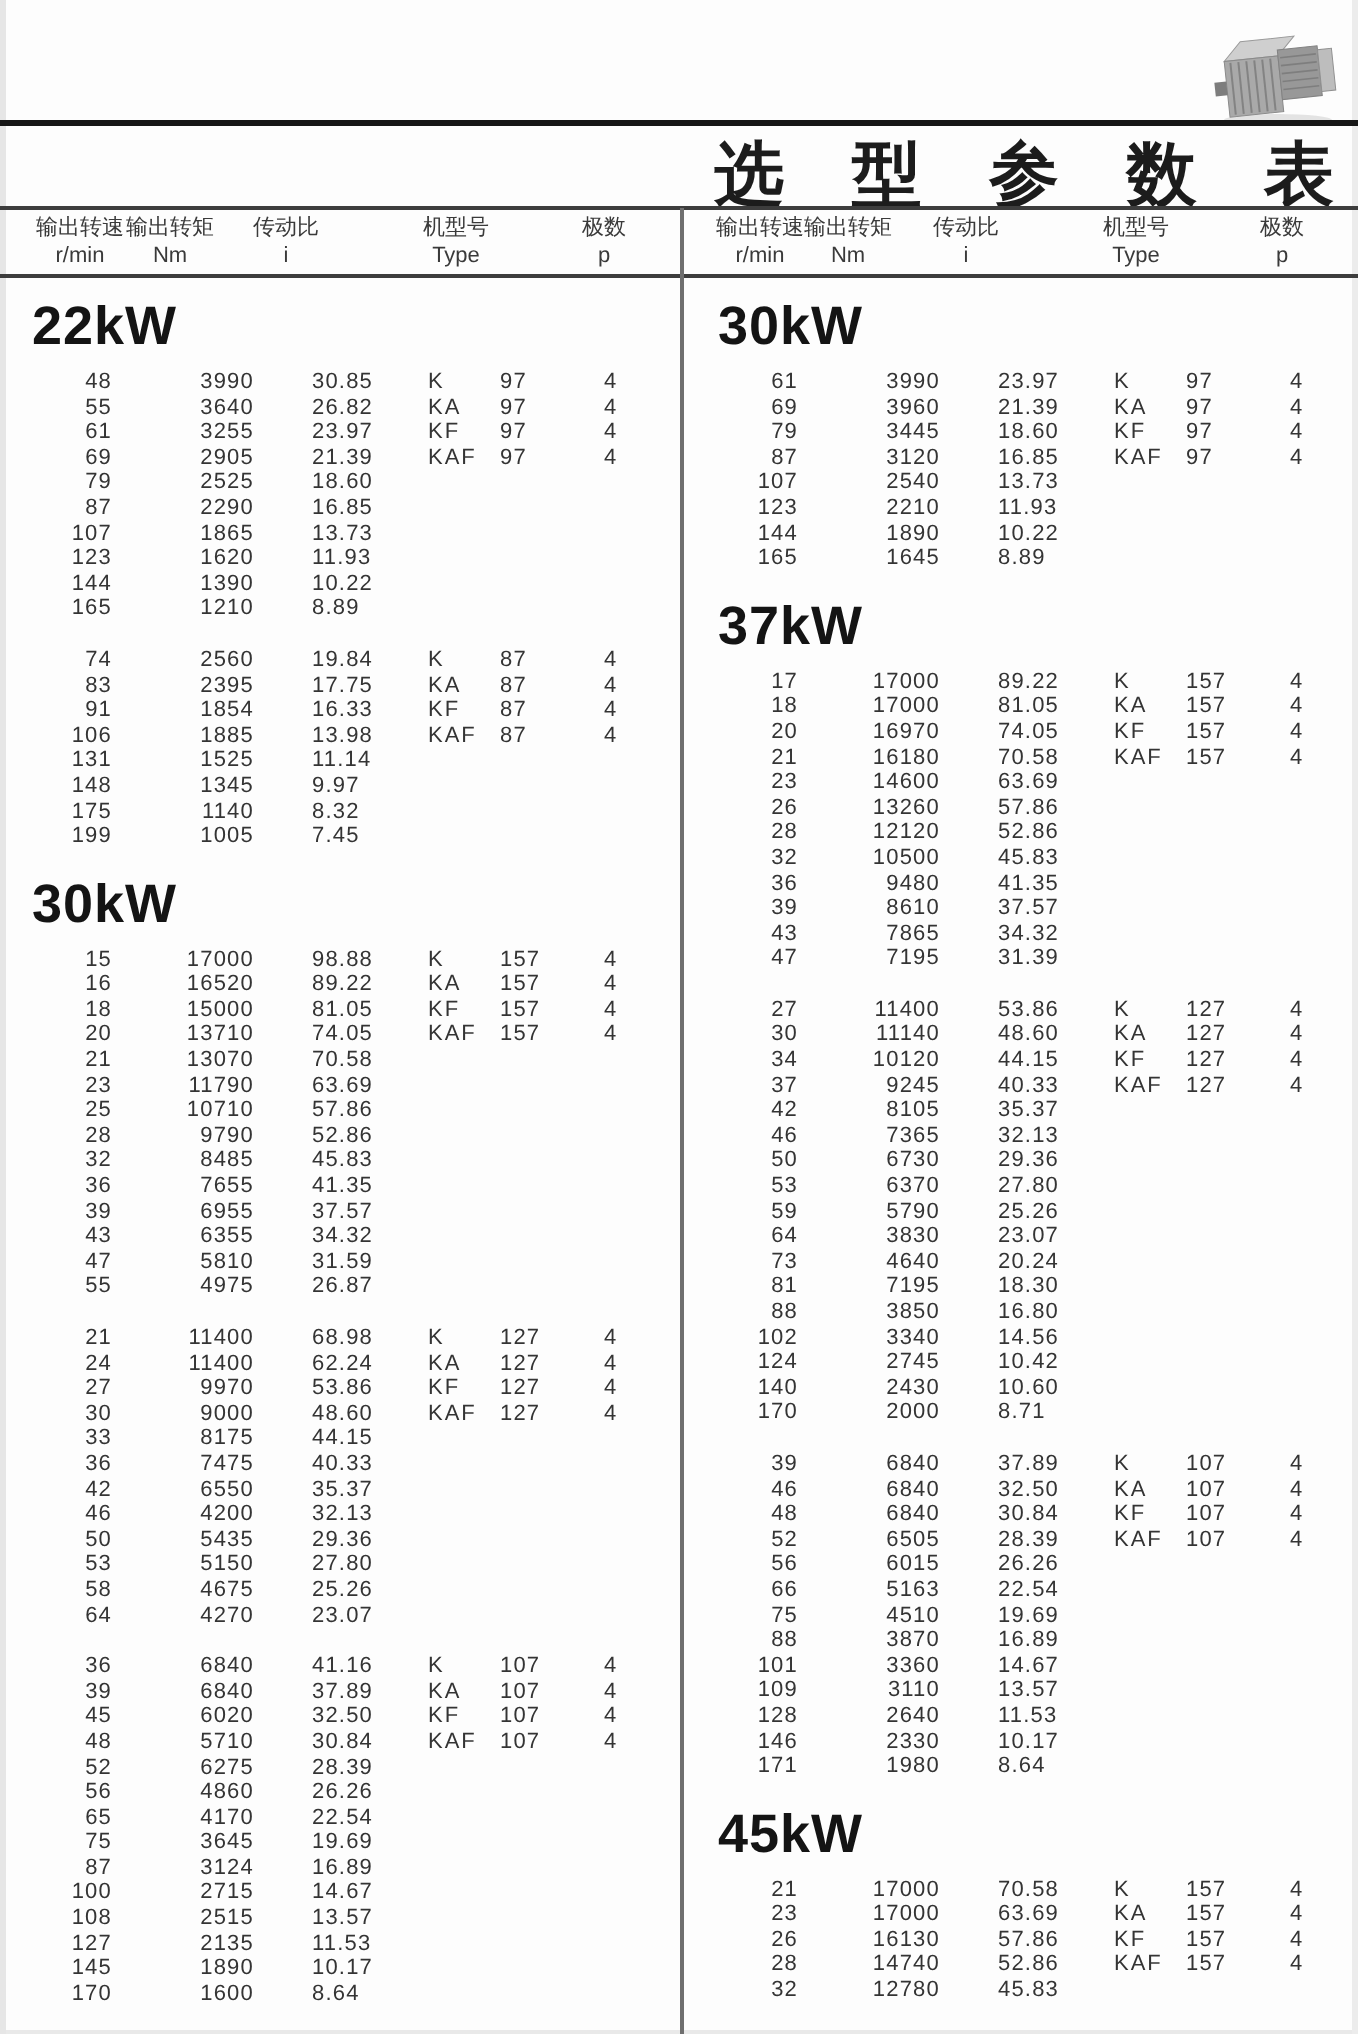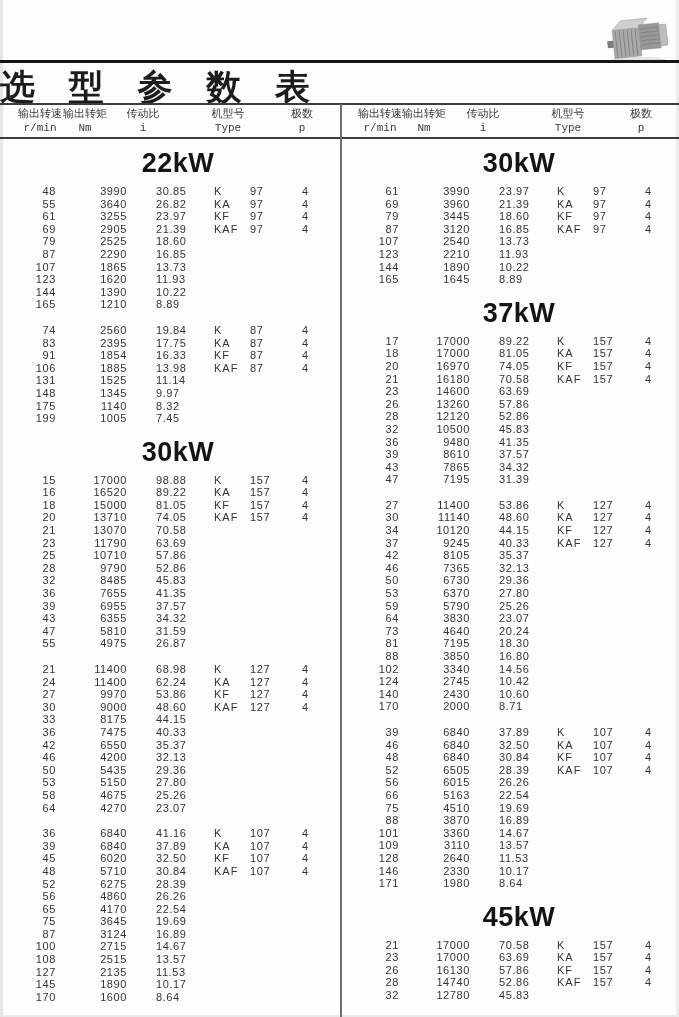--- a/index.html
+++ b/index.html
@@ -4,33 +4,33 @@
 <style>
   html,body{margin:0;padding:0;background:#9a9a9a;}
   .page{
     position:relative;width:679px;height:1017px;margin:0 auto;background:#fdfdfd;
     font-family:"Liberation Sans","DejaVu Sans",sans-serif;color:#343434;overflow:hidden;
     box-shadow:inset 3px 0 0 #e6e6e6, inset -3px 0 0 #ececec, inset 0 -2px 0 #e9e9e9;
   }
   .photo{position:absolute;top:12px;right:6px;width:68px;height:52px;}
   .rule-thick{position:absolute;top:60px;left:0;width:679px;height:3px;background:#161616;}
   .title{
-    position:absolute;top:64px;left:0;width:679px;text-align:left;
+    position:absolute;top:64px;left:0;width:679px;text-align:right;
     font-size:35px;font-weight:700;letter-spacing:12px;color:#1c1c1c;white-space:nowrap;
   }
   .rule-title{position:absolute;top:103px;left:0;width:679px;height:2px;background:#3d3d3d;}
   .rule-head{position:absolute;top:137px;left:0;width:679px;height:2px;background:#3d3d3d;}
-  .thead{position:absolute;top:105px;left:0;width:559px;height:32px;font-family:Liberation Mono, monospace;}
+  .thead{position:absolute;top:105px;left:0;width:559px;height:32px;}
   .hcell{position:absolute;top:2px;transform:translateX(-50%);text-align:center;
     font-size:11px;line-height:14px;color:#3a3a3a;white-space:nowrap;}
   .vdivider{position:absolute;top:104px;bottom:0;left:340px;width:2px;background:#6f6f6f;}
   .body-wrap{position:absolute;top:140px;left:0;width:679px;display:flex;}
   .col{width:340px;}
   .col.right{width:339px;padding-left:3px;box-sizing:border-box;}
-  .sec-title{font-size:27px;font-weight:700;color:#141414;margin:9px 0 8px 16px;line-height:28px;letter-spacing:0.5px;text-align:center;}
+  .sec-title{font-size:27px;font-weight:700;color:#141414;margin:9px 0 8px 16px;line-height:28px;letter-spacing:0.5px;}
   .block{margin:0 16px 13px 0;}
   .row{display:grid;grid-template-columns:46px 71px 87px 88px 20px;padding-left:10px;
     height:12.6px;line-height:12.6px;font-size:11px;letter-spacing:0.6px;white-space:nowrap;}
   .c-speed{text-align:right;}
   .c-torque{text-align:right;}
   .c-ratio{padding-left:29px;}
   .c-type{display:flex;}
   .t-letter{width:36px;letter-spacing:1px;}
   .c-poles{text-align:left;}
 </style>

